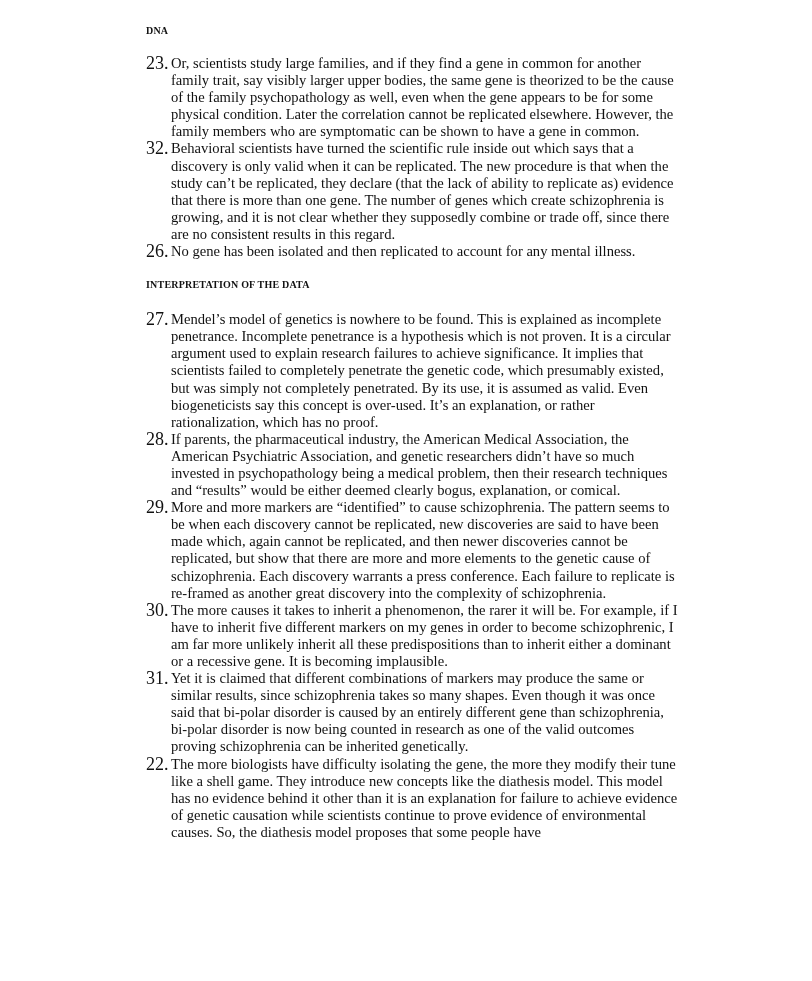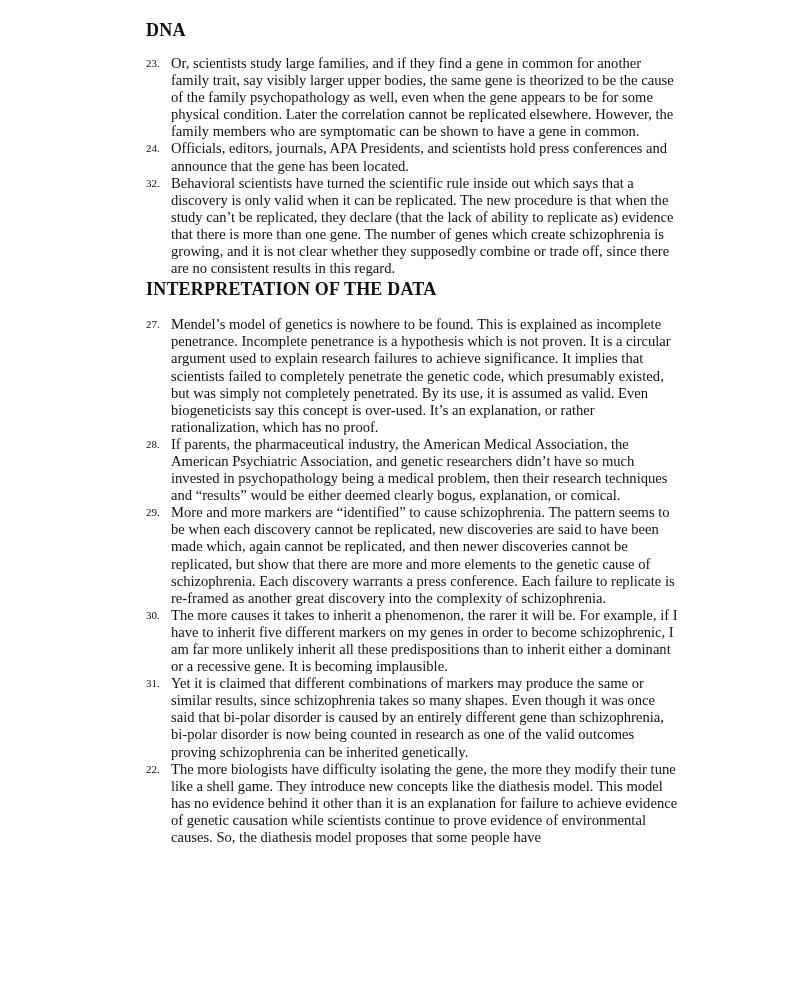--- a/index.html
+++ b/index.html
@@ -16,31 +16,31 @@
   }
   .page {
     position: relative;
     width: 812px;
     height: 981px;
     box-sizing: border-box;
     padding: 22px 131px 0 146px;
     background: #ffffff;
   }
   .section-heading {
-    font-size: 18px;
+    font-size: 10px;
     font-weight: bold;
     letter-spacing: 0.2px;
     line-height: 17px;
     margin: 0;
   }
   .heading-dna {
     margin-bottom: 16px;
   }
   .heading-interpretation {
-    margin-top: 4px;
+    margin-top: 16px;
     margin-bottom: 18px;
   }
   ol.numbered-list {
     list-style: none;
     margin: 0;
     padding: 0;
   }
   ol.numbered-list > li {
     position: relative;
     padding-left: 25px;
@@ -48,21 +48,21 @@
     line-height: 17.1px;
     text-align: left;
     margin: 0;
   }
   .item-number {
     position: absolute;
     left: 0;
     top: 0;
     width: 21px;
     text-align: left;
-    font-size: 11px;
+    font-size: 18px;
     line-height: 17.1px;
   }
   .item-number::after {
     content: ".";
   }
   .item-body {
     display: block;
   }
   .item-body b {
     font-weight: normal;
@@ -74,26 +74,26 @@
 <div class="page">
 
   <h2 class="section-heading heading-dna">DNA</h2>
 
   <ol class="numbered-list">
       <li>
         <span class="item-number">23</span>
         <span class="item-body"><span>Or, scientists study large families, </span><b>and if they find a gene in common for another family trait, say visibly larger upper bodies, the same gene is theorized to be the cause of the family psychopathology as well,</b><span> even when the gene appears to be for some physical condition. Later the correlation cannot be replicated elsewhere. However, the family members who are symptomatic can be shown to have a gene in common.</span></span>
       </li>
       <li>
-        <span class="item-number">24</span>
-        <span class="item-body"><span>Officials, editors, journals, APA Presidents, and scientists hold </span><b>press conferences</b><span> and announce that the gene has been located.</span></span>
+        <span class="item-number">32</span>
+        <span class="item-body"><span>Behavioral scientists have turned the scientific rule inside out which says that a discovery is only valid when it can be replicated. The new procedure is that </span><b>when the study can’t be replicated, they declare (that the lack of ability to replicate as) evidence that there is more than one gene.</b><span> The number of genes which create schizophrenia is growing, and it is not clear whether they supposedly combine or trade off, since there are no consistent results in this regard.</span></span>
       </li>
       <li>
-        <span class="item-number">32</span>
-        <span class="item-body"><span>Behavioral scientists have turned the scientific rule inside out which says that a discovery is only valid when it can be replicated. The new procedure is that </span><b>when the study can’t be replicated, they declare (that the lack of ability to replicate as) evidence that there is more than one gene.</b><span> The number of genes which create schizophrenia is growing, and it is not clear whether they supposedly combine or trade off, since there are no consistent results in this regard.</span></span>
+        <span class="item-number">26</span>
+        <span class="item-body"><b>No gene has been isolated</b><span> and then replicated to account for any mental illness.</span></span>
       </li>
     </ol>
 
   <h2 class="section-heading heading-interpretation">INTERPRETATION OF THE DATA</h2>
 
   <ol class="numbered-list">
       <li>
         <span class="item-number">27</span>
         <span class="item-body"><span>Mendel’s model of genetics is nowhere to be found. This is explained as incomplete penetrance. </span><b>Incomplete penetrance is a hypothesis</b><span> which is not proven. It is a circular argument used to explain research failures to achieve significance. It implies that scientists failed to completely penetrate the genetic code, which presumably existed, but was simply not completely penetrated. By its use, it is assumed as valid. Even biogeneticists say this concept is over-used. It’s an explanation, or rather rationalization, which has no proof.</span></span>
       </li>

